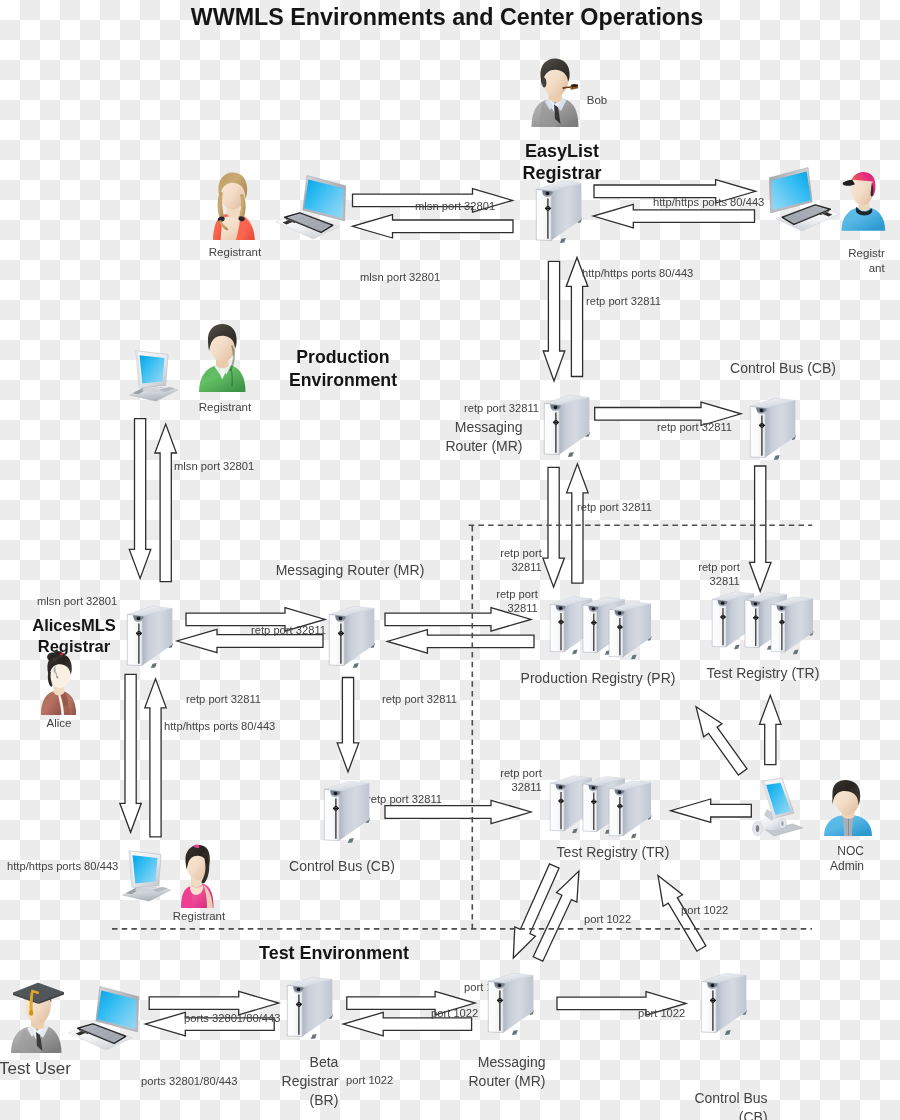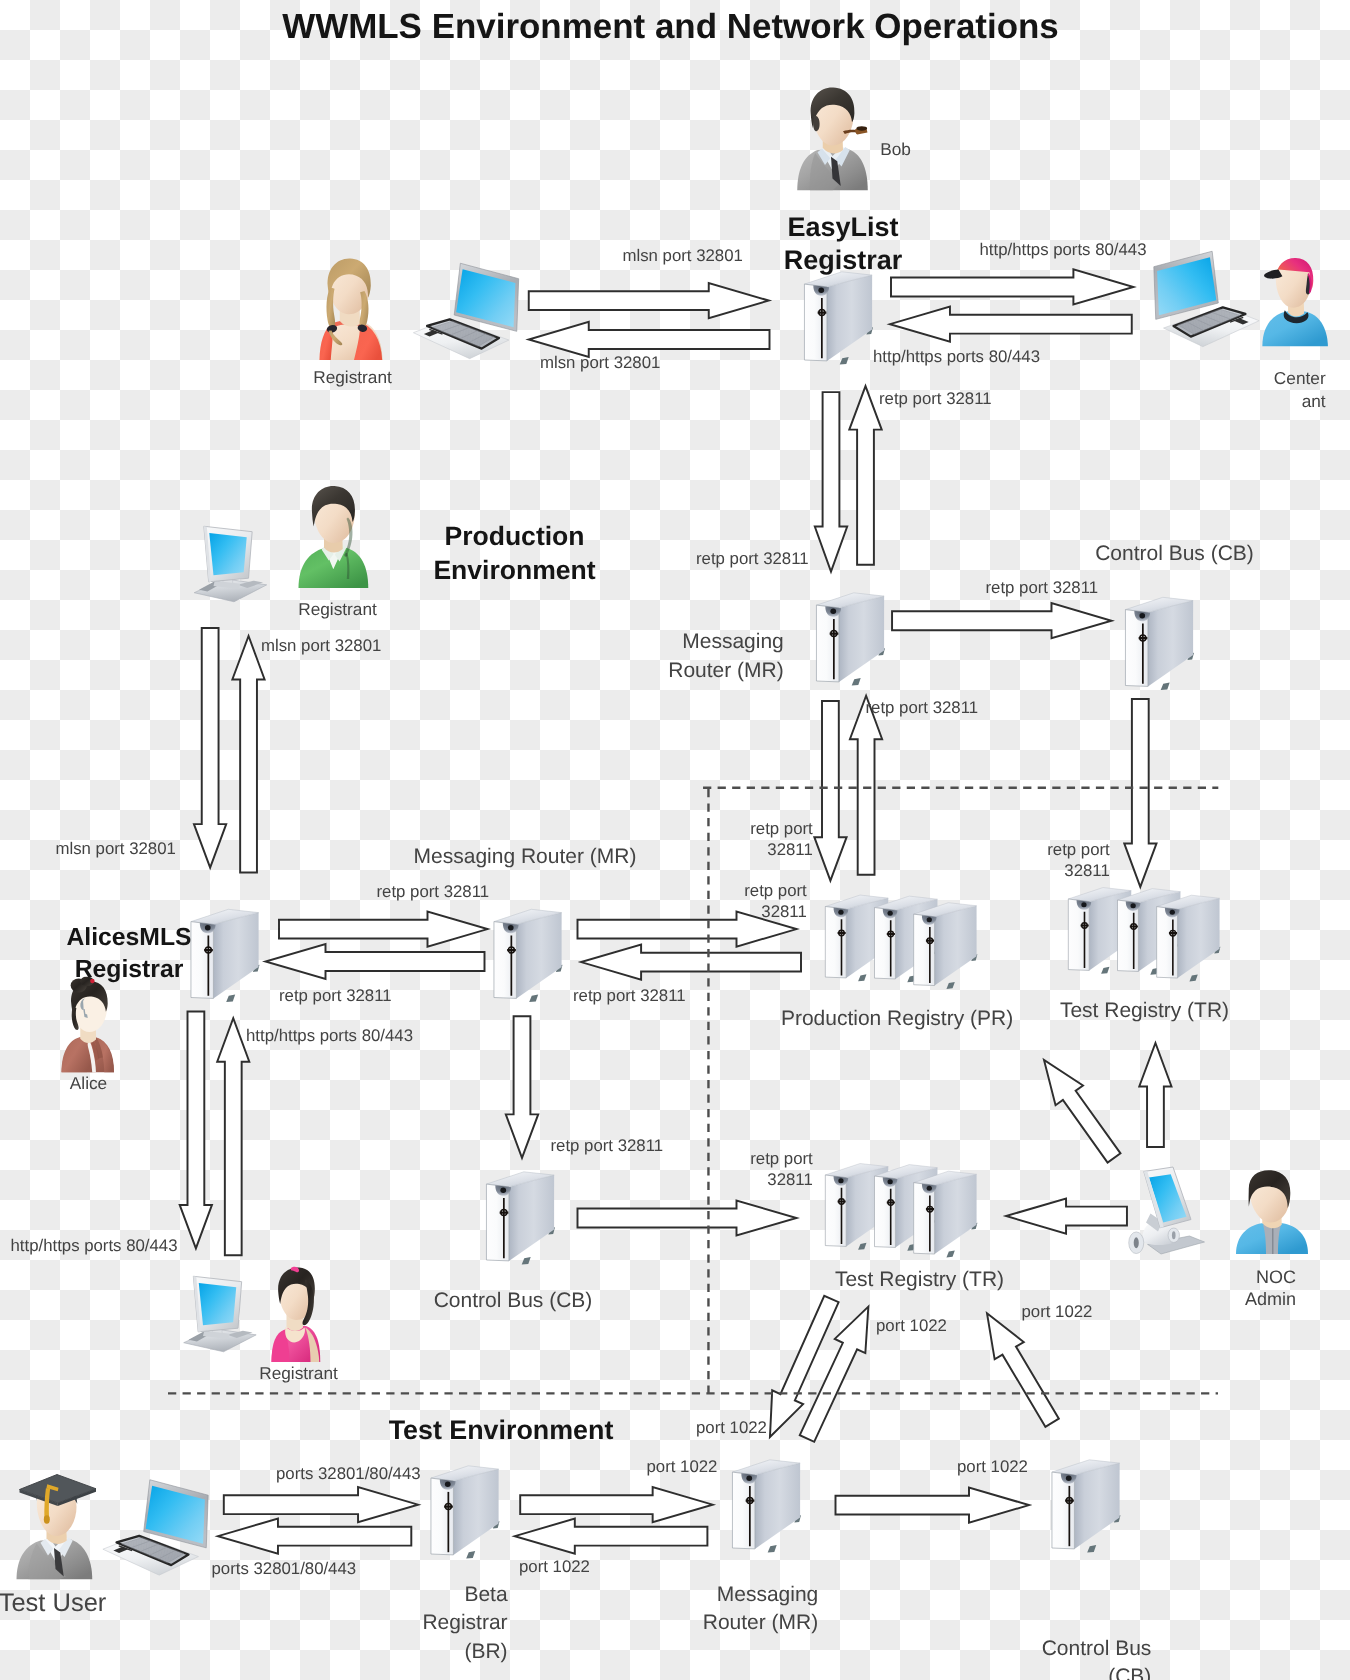--- a/index.html
+++ b/index.html
@@ -4,33 +4,33 @@
 <title>WWMLS Environments and Network Operations</title>
 <style>
   html,body{margin:0;padding:0;}
   body{width:900px;height:1120px;overflow:hidden;
        font-family:"Liberation Sans","DejaVu Sans",sans-serif;
        background-color:#ffffff;
        background-image:repeating-conic-gradient(#ffffff 0% 25%, #ececec 0% 50%);
        background-size:40px 40px;background-position:20px 0;}
   #stage{position:relative;width:900px;height:1120px;}
   .txt{position:absolute;color:#434343;text-align:right;white-space:pre;}
-  .txt.l{text-align:left;}
+  .txt.l{text-align:left;margin-top:35px;}
   .hd{position:absolute;color:#151515;font-weight:bold;text-align:center;white-space:pre;}
   #edges{position:absolute;left:0;top:0;width:900px;height:1120px;}
   #edges path{fill:#ffffff;stroke:#2e2e2e;stroke-width:1.3;stroke-linejoin:miter;}
   #edges path.dsh{fill:none;stroke:#4d4d4d;stroke-width:1.6;stroke-dasharray:5.5 4.2;}
   .ic{position:absolute;}
   .ic svg{display:block;}
 </style>
 </head>
 <body>
 
 <div id="stage">
-  <div class="hd" style="left:0;top:4px;width:894px;font-size:23.3px;line-height:27px;">WWMLS Environment and Network Operations</div>
+  <div class="hd" style="left:0;top:4px;width:894px;font-size:23.3px;line-height:27px;">WWMLS Environments and Center Operations</div>
   <svg id="edges" viewBox="0 0 900 1120">
 <path d="M352.5,194.1 L472.5,194.1 L472.5,188.7 L512.5,200.4 L472.5,212.1 L472.5,206.7 L352.5,206.7 Z"></path>
 <path d="M513.0,220.0 L392.5,220.0 L392.5,214.6 L352.5,226.3 L392.5,238.0 L392.5,232.6 L513.0,232.6 Z"></path>
 <path d="M594.0,185.0 L715.6,185.0 L715.6,179.6 L755.6,191.3 L715.6,203.0 L715.6,197.6 L594.0,197.6 Z"></path>
 <path d="M754.5,209.8 L633.3,209.8 L633.3,204.4 L593.3,216.1 L633.3,227.8 L633.3,222.4 L754.5,222.4 Z"></path>
 <path d="M548.4,261.4 L548.4,351.0 L543.2,351.0 L554.0,381.0 L564.8,351.0 L559.6,351.0 L559.6,261.4 Z"></path>
 <path d="M571.4,376.5 L571.4,286.4 L566.2,286.4 L577.0,257.4 L587.8,286.4 L582.6,286.4 L582.6,376.5 Z"></path>
 <path d="M594.7,407.5 L701.0,407.5 L701.0,402.1 L741.0,413.8 L701.0,425.5 L701.0,420.1 L594.7,420.1 Z"></path>
 <path d="M134.5,418.6 L134.5,549.4 L129.3,549.4 L140.1,578.4 L150.8,549.4 L145.7,549.4 L145.7,418.6 Z"></path>
 <path d="M160.1,581.7 L160.1,453.0 L154.9,453.0 L165.7,424.0 L176.4,453.0 L171.3,453.0 L171.3,581.7 Z"></path>
@@ -57,26 +57,26 @@
 <path d="M471.6,1017.8 L383.2,1017.8 L383.2,1012.4 L343.2,1024.1 L383.2,1035.8 L383.2,1030.4 L471.6,1030.4 Z"></path>
 <path d="M557.0,997.1 L646.0,997.1 L646.0,991.7 L686.0,1003.4 L646.0,1015.1 L646.0,1009.7 L557.0,1009.7 Z"></path>
 <path class="dsh" d="M468.7,525.2 L812.2,525.2"></path>
 <path class="dsh" d="M472.3,526 L472.3,928.8"></path>
 <path class="dsh" d="M112,928.9 L812,928.9"></path>
 </svg>
   <div class="hd" style="left:562px;top:141px;transform:translateX(-50%);font-size:18px;line-height:21.7px;">EasyList
 Registrar</div>
   <div class="hd" style="left:343px;top:346px;transform:translateX(-50%);font-size:17.7px;line-height:22.7px;">Production
 Environment</div>
-  <div class="hd" style="left:86px;top:615px;transform:translateX(-50%);font-size:16.5px;line-height:20.7px;">AlicesMLS
+  <div class="hd" style="left:74px;top:615px;transform:translateX(-50%);font-size:16.5px;line-height:20.7px;">AlicesMLS
 Registrar</div>
   <div class="hd" style="left:334px;top:942px;transform:translateX(-50%);font-size:17.9px;line-height:22.7px;">Test Environment</div>
   <div class="txt" style="left:235px;top:245px;transform:translateX(-50%);font-size:11.5px;line-height:14px;">Registrant</div>
   <div class="txt" style="left:597px;top:93px;transform:translateX(-50%);font-size:11.5px;line-height:14px;">Bob</div>
-  <div class="txt" style="left:866.5px;top:246px;transform:translateX(-50%);font-size:11.5px;line-height:15px;">Center
+  <div class="txt" style="left:866.5px;top:246px;transform:translateX(-50%);font-size:11.5px;line-height:15px;">Registr
 ant</div>
   <div class="txt" style="left:225px;top:400px;transform:translateX(-50%);font-size:11.5px;line-height:14px;">Registrant</div>
   <div class="txt" style="left:484px;top:418px;transform:translateX(-50%);font-size:14px;line-height:19.2px;">Messaging
 Router (MR)</div>
   <div class="txt" style="left:783px;top:359px;transform:translateX(-50%);font-size:14px;line-height:19.2px;">Control Bus (CB)</div>
   <div class="txt" style="left:350px;top:561px;transform:translateX(-50%);font-size:14px;line-height:19.2px;">Messaging Router (MR)</div>
   <div class="txt" style="left:59px;top:716px;transform:translateX(-50%);font-size:11.5px;line-height:14px;">Alice</div>
   <div class="txt" style="left:598px;top:669px;transform:translateX(-50%);font-size:14px;line-height:19.2px;">Production Registry (PR)</div>
   <div class="txt" style="left:763px;top:664px;transform:translateX(-50%);font-size:14px;line-height:19.2px;">Test Registry (TR)</div>
   <div class="txt" style="left:342px;top:857px;transform:translateX(-50%);font-size:14px;line-height:19.2px;">Control Bus (CB)</div>

